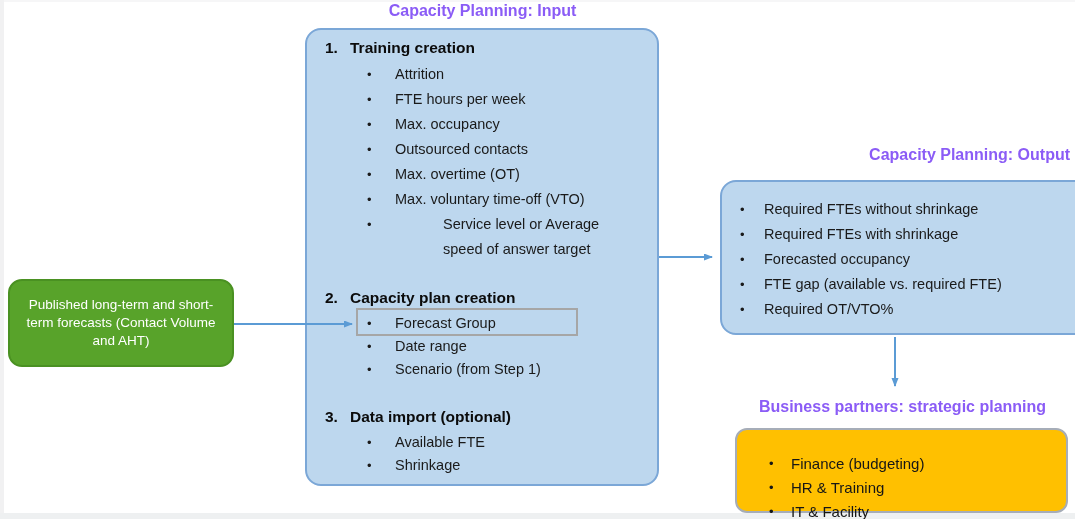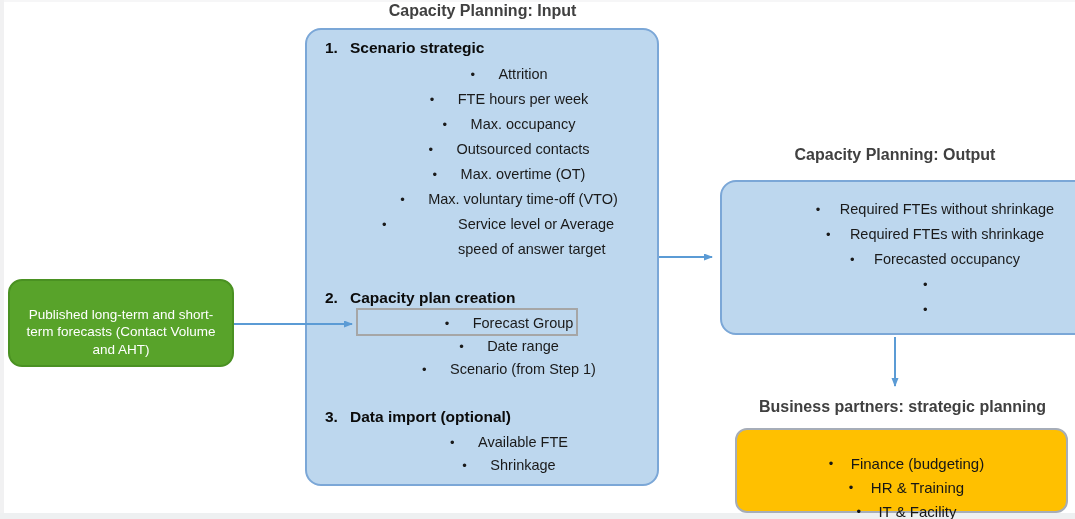--- a/index.html
+++ b/index.html
@@ -13,33 +13,33 @@
   #canvas{
     position:relative; width:1075px; height:519px; background:#ffffff;
     font-family:"Liberation Sans", sans-serif; color:var(--text);
     overflow:hidden;
   }
   .edge-left{position:absolute; left:0; top:0; width:4px; height:519px; background:#f1f1f2;}
   .edge-bottom{position:absolute; left:0; top:513px; width:1075px; height:6px; background:#eef0f1;}
   .edge-top{position:absolute; left:0; top:0; width:1075px; height:2px; background:#f6f6f7;}
 
   .section-title{
-    position:absolute; font-weight:bold; font-size:16px; text-align:center; color:#404040;
+    position:absolute; font-weight:bold; font-size:16px; text-align:center; color:#8b5cf6;
     white-space:nowrap;
   }
   .t-forecasting{left:18px; top:246px; width:232px;margin-top:40px;}
   .t-input{left:305px; top:2px; width:355px;}
-  .t-output{left:720px; top:146px; width:350px;}
+  .t-output{left:720px; top:146px; width:350px;text-align:right;}
   .t-business{left:730px; top:398px; width:345px;}
 
   .box{position:absolute; border-radius:16px;}
   .box-green{
     left:8px; top:279px; width:226px; height:88px; border-radius:14px;
     background:var(--green-fill); border:2px solid var(--green-border);
-    display:flex; align-items:flex-end; justify-content:center;
+    display:flex; align-items:center; justify-content:center;
     color:#ffffff; font-size:13.5px; line-height:1.32; text-align:center;
     padding:6px 11px;
   }
   .box-input{
     left:305px; top:28px; width:354px; height:458px;
     background:var(--blue-fill); border:2px solid var(--blue-border);
     padding:8px 6px 0 18px;
   }
   .box-output{
     left:720px; top:180px; width:418px; height:155px;
@@ -49,21 +49,21 @@
   .box-orange{
     left:735px; top:428px; width:333px; height:85px; border-radius:12px;
     background:var(--orange-fill); border:2px solid var(--orange-border);
     padding:6px 6px 0 16px;
   }
 
   .sec{margin:0 0 26px 0;}
   .sec-head{display:flex; font-weight:bold; font-size:15.5px; line-height:20px; color:#0b0b0b;}
   .sec-num{width:25px; flex:0 0 25px;}
   ul{list-style:none; margin:4px 0 0 0; padding:0 0 0 42px;}
-  li{display:flex; align-items:flex-start; font-size:14.5px; line-height:25px;justify-content:center;}
+  li{display:flex; align-items:flex-start; font-size:14.5px; line-height:25px;}
   .sec-2 li,.sec-3 li{line-height:23px;}
   .bullet{flex:0 0 28px; width:28px; font-size:13px;}
   .bullet::before{content:"\2022";}
   .li-text{white-space:nowrap;}
   .li-text.wrap{white-space:normal; max-width:178px;margin-left:48px;}
 
   .box-output ul{padding:0; margin:0;}
   .box-output .bullet{flex:0 0 24px; width:24px;}
   .box-orange ul{padding:0; margin:16px;}
   .box-orange li{font-size:15px; line-height:24px; color:#161616;}
@@ -88,21 +88,21 @@
   <div class="section-title t-forecasting">Forecasting</div>
   <div class="box box-green">
     <span>Published long-term and short-term forecasts (Contact Volume and AHT)</span>
   </div>
 
   <div class="section-title t-input">Capacity Planning: Input</div>
   <div class="box box-input">
     <div class="sec sec-1">
       <div class="sec-head">
         <span class="sec-num">1.</span>
-        <span class="sec-title">Scenario strategic</span>
+        <span class="sec-title">Training creation</span>
       </div>
       <ul>
         <li>
             <span class="bullet"></span>
             <span class="li-text">Attrition</span>
           </li>
         <li>
             <span class="bullet"></span>
             <span class="li-text">FTE hours per week</span>
           </li>
@@ -177,23 +177,25 @@
       <li>
           <span class="bullet"></span>
           <span class="li-text">Required FTEs with shrinkage</span>
         </li>
       <li>
           <span class="bullet"></span>
           <span class="li-text">Forecasted occupancy</span>
         </li>
       <li>
           <span class="bullet"></span>
-        </li>
-      <li>
-          <span class="bullet"></span>
+          <span class="li-text">FTE gap (available vs. required FTE)</span>
+        </li>
+      <li>
+          <span class="bullet"></span>
+          <span class="li-text">Required OT/VTO%</span>
         </li>
     </ul>
   </div>
 
   <div class="section-title t-business">Business partners: strategic planning</div>
   <div class="box box-orange">
     <ul>
       <li>
           <span class="bullet"></span>
           <span class="li-text">Finance (budgeting)</span>

